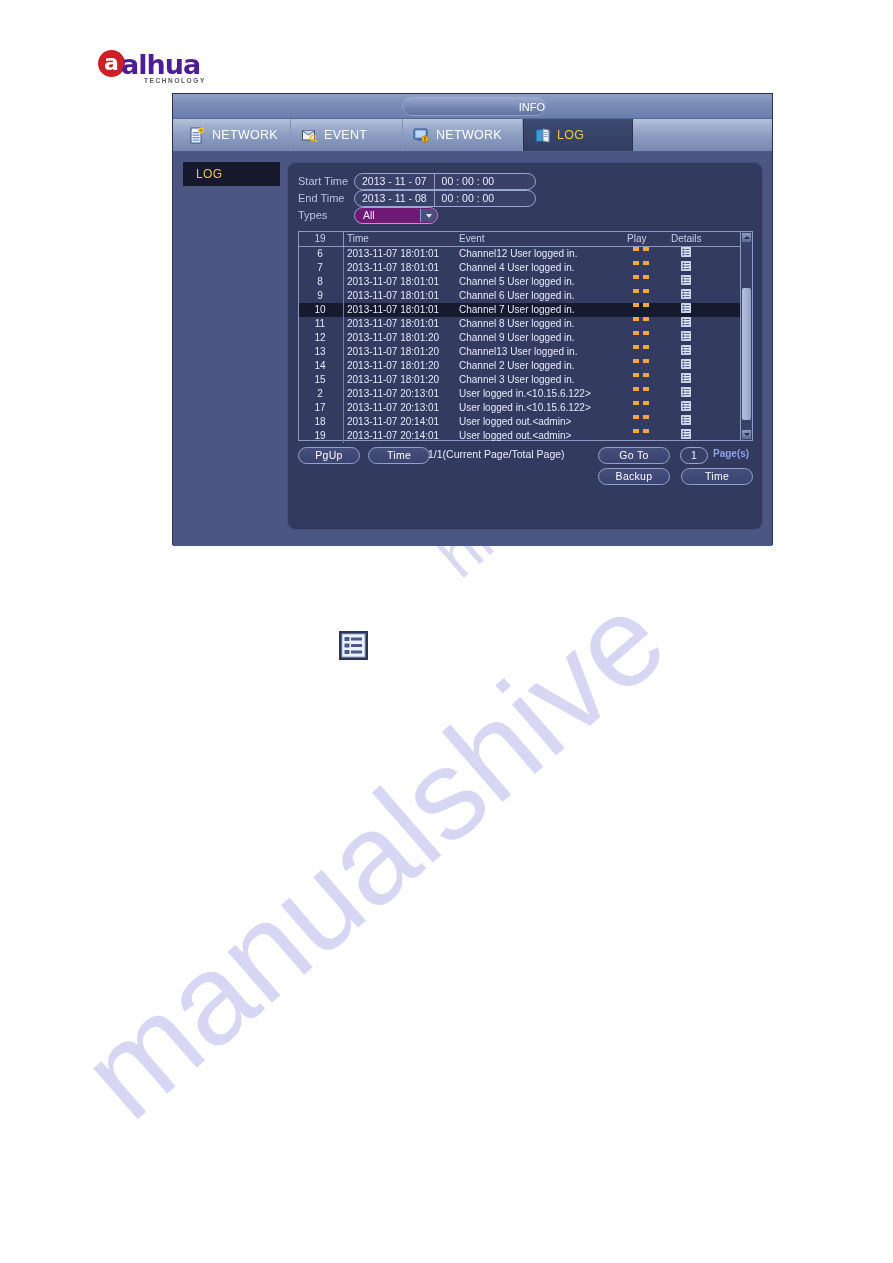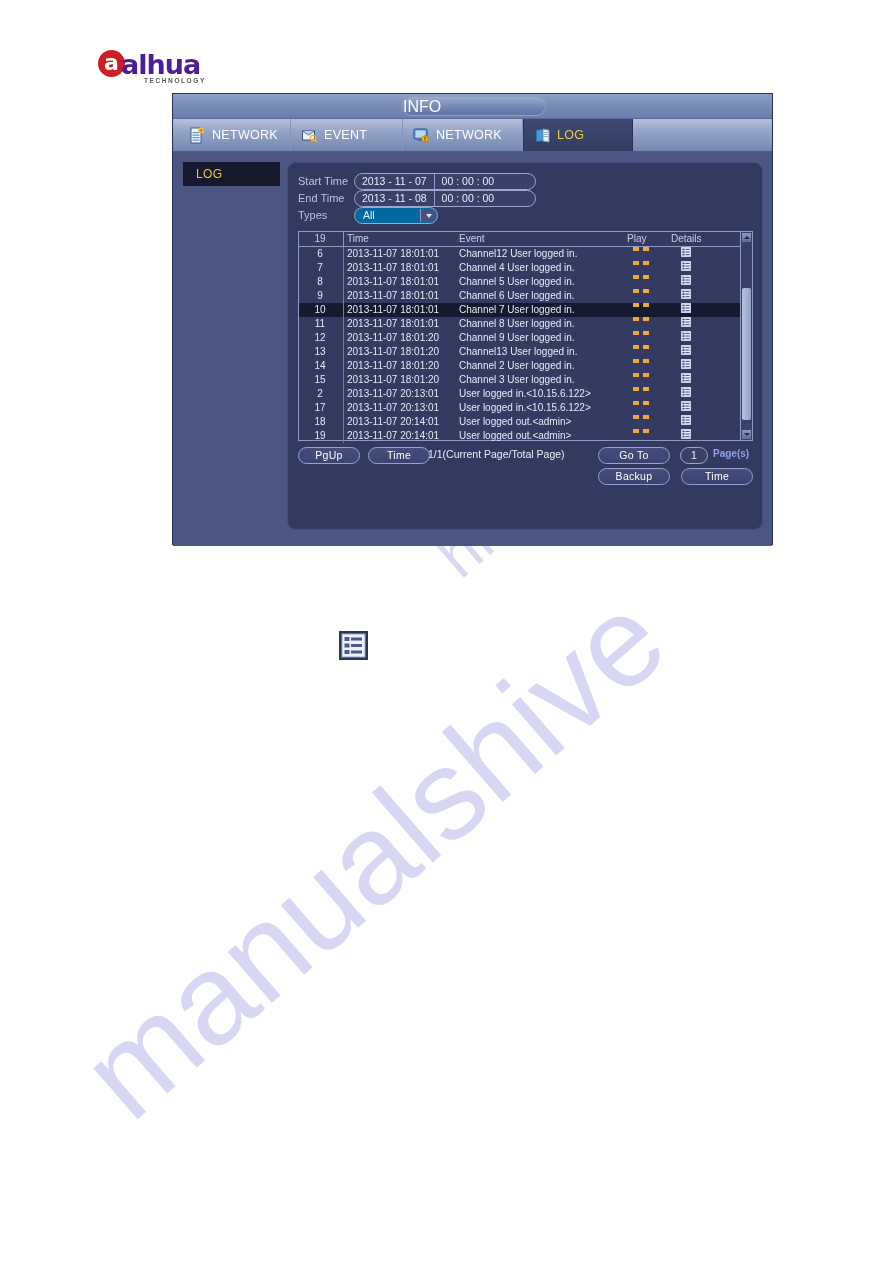--- a/index.html
+++ b/index.html
@@ -58,21 +58,21 @@
   #titlebar{
     position:relative; height:24px;
     background:linear-gradient(180deg,#8fa0c6 0%,#7a8cb6 45%,#6a7ead 100%);
     border-bottom:1px solid #5a6a95;
   }
   #info-tab{
     position:absolute; left:229px; top:2px; width:144px; height:20px;
     border-radius:10px;
     background:linear-gradient(180deg,#9cadd0 0%,#7587b3 55%,#61739f 100%);
     border:1px solid #8ea0c5;
-    color:#ffffff; font-size:16px; line-height:20px; text-align:left;
+    color:#ffffff; font-size:11px; line-height:20px; text-align:right;
     box-sizing:border-box;
   }
 
   
   #tabstrip{
     position:relative; height:32px;
     background:linear-gradient(180deg,#b6c2da 0%,#93a3c6 40%,#7688b1 100%);
     border-bottom:1px solid #4d5b86;
   }
   .tab{
@@ -121,21 +121,21 @@
   }
   .pill .seg{
     color:#e8edfb; font-size:10.5px; padding:0 7px; line-height:15px;
     white-space:nowrap;
   }
   .pill .sep{ width:1px; align-self:stretch; background:#8e9cc6; }
 
   
   #types-select{
     position:absolute; left:66px; top:44px; width:84px; height:17px;
-    border:1px solid #9aa8cf; border-radius:9px; background:#0369a1;
+    border:1px solid #9aa8cf; border-radius:9px; background:#701a75;
     box-sizing:border-box;
   }
   #types-select .val{
     position:absolute; left:8px; top:0; line-height:15px; font-size:10.5px; color:#e8edfb;
   }
   #types-select .arrowbox{
     position:absolute; right:1px; top:1px; width:15px; height:13px;
     background:#48507c; border-left:1px solid #8e9cc6; border-radius:0 8px 8px 0;
     display:flex; align-items:center; justify-content:center;
   }

